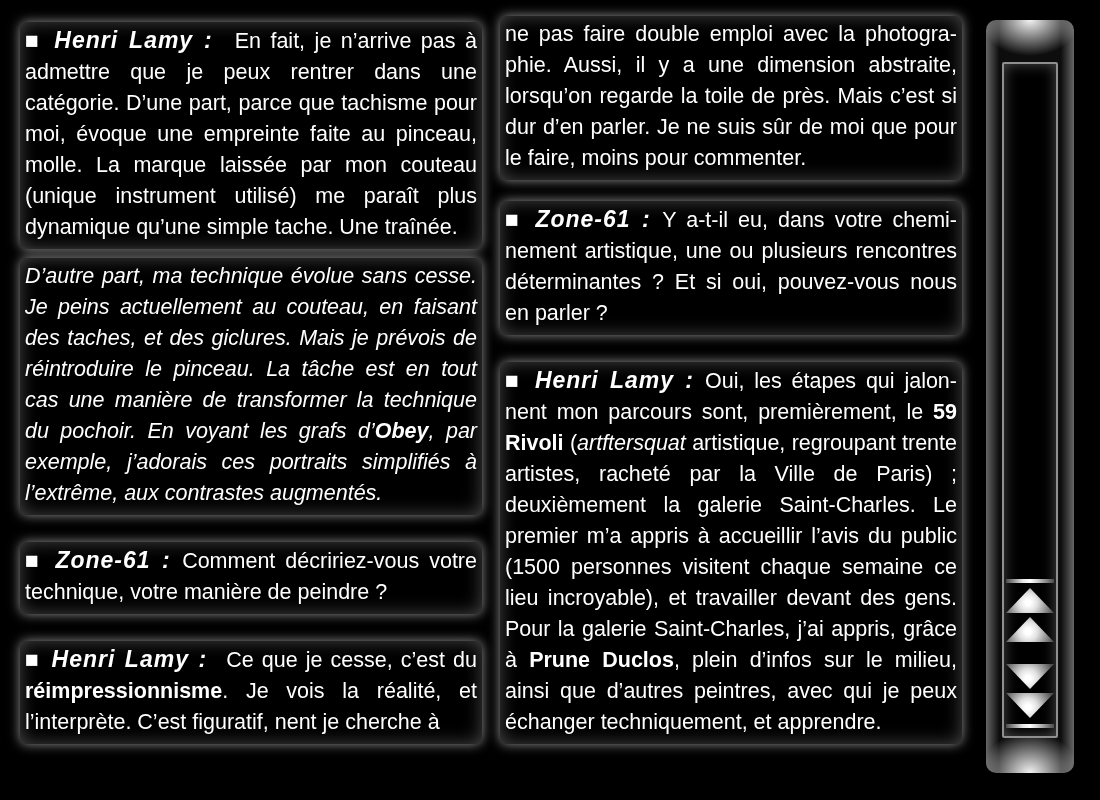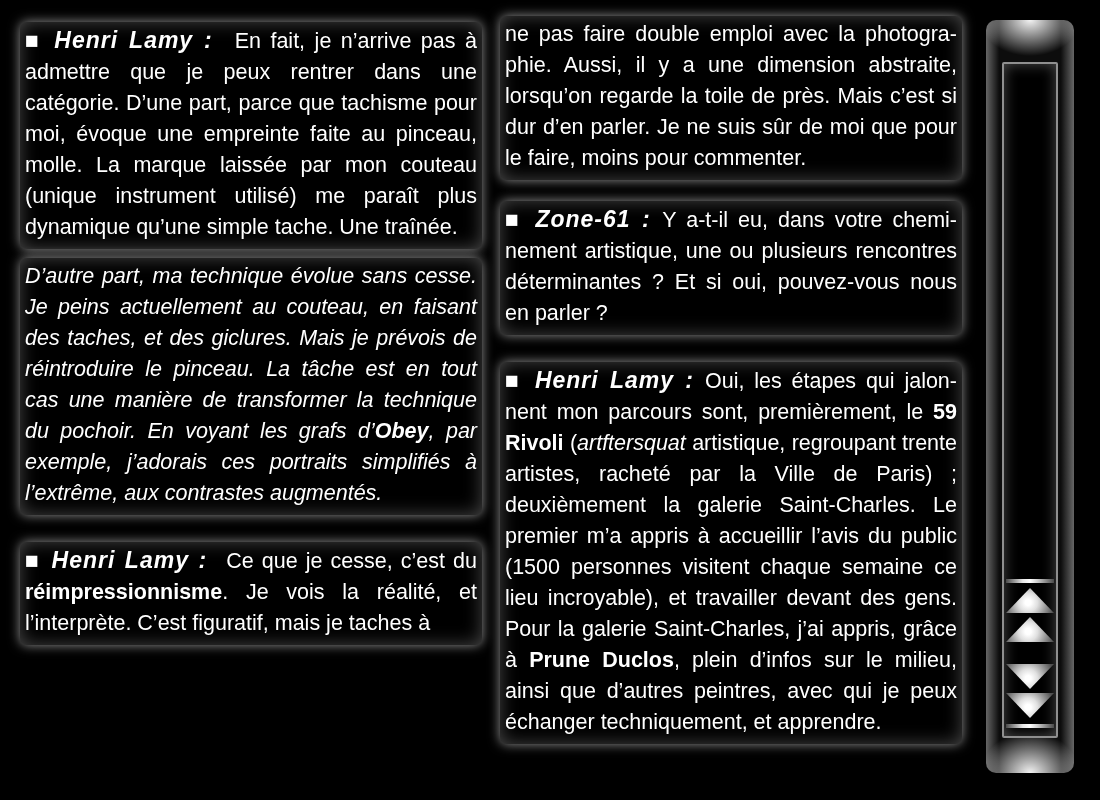--- a/index.html
+++ b/index.html
@@ -72,21 +72,22 @@
   .divider.bottom{margin-top:6px;}
 </style>
 </head>
 <body>
 
 <div class="page">
 
   <div class="column column-left">
     <div class="para"><span class="run speaker">■ Henri Lamy :  </span><span class="run normal">En fait, je n’arrive pas à admettre que je peux rentrer dans une catégorie. D’une part, parce que tachisme pour moi, évoque une empreinte faite au pin­ceau, molle. La marque laissée par mon couteau (unique instrument utilisé) me paraît plus dynamique qu’une simple tache. Une traînée.</span></div>
     <div class="para mt-sm"><span class="run normal">D’autre part, ma technique évolue sans cesse. Je peins actuellement au couteau, en faisant des taches, et des giclures. Mais je prévois de réintroduire le pinceau. La tâche est en tout cas une manière de transformer la technique du pochoir. En voyant les grafs d’</span><span class="run bold">Obey</span><span class="run normal">, par exemple, j’adorais ces portraits simplifiés à l’extrême, aux contrastes aug­mentés.</span></div>
-    <div class="para mt-lg"><span class="run speaker">■ Henri Lamy :  </span><span class="run normal">Ce que je cesse, c’est du </span><span class="run bold">réimpressionnisme</span><span class="run normal">. Je vois la réalité, et l’interprète. C’est figuratif, mais je taches à</span></div>
+    <div class="para mt-lg"><span class="run speaker">■ Zone-61 : </span><span class="run normal">Comment décririez-vous votre technique, votre manière de peindre ?</span></div>
+    <div class="para mt-lg"><span class="run speaker">■ Henri Lamy :  </span><span class="run normal">Ce que je cesse, c’est du </span><span class="run bold">réimpressionnisme</span><span class="run normal">. Je vois la réalité, et l’interprète. C’est figuratif, nent je cherche à</span></div>
   </div>
 
   <div class="column column-right">
     <div class="para"><span class="run normal">ne pas faire double emploi avec la photogra­phie. Aussi, il y a une dimension abstraite, lorsqu’on regarde la toile de près. Mais c’est si dur d’en parler. Je ne suis sûr de moi que pour le faire, moins pour commenter.</span></div>
     <div class="para mt-md"><span class="run speaker">■ Zone-61 : </span><span class="run normal">Y a-t-il eu, dans votre chemi­nement artistique, une ou plusieurs rencon­tres déterminantes ? Et si oui, pouvez-vous nous en parler ?</span></div>
     <div class="para mt-lg"><span class="run speaker">■ Henri Lamy : </span><span class="run normal">Oui, les étapes qui jalon­nent mon parcours sont, premièrement, le </span><span class="run bold">59 Rivoli</span><span class="run normal"> (</span><span class="run italic">artftersquat</span><span class="run normal"> artistique, regroupant trente artistes, racheté par la Ville de Paris) ; deuxièmement la galerie Saint-Charles. Le premier m’a appris à accueillir l’avis du public (1500 personnes visitent chaque semaine ce lieu incroyable), et travailler devant des gens. Pour la galerie Saint-Charles, j’ai appris, grâce à </span><span class="run bold">Prune Duclos</span><span class="run normal">, plein d’infos sur le milieu, ainsi que d’autres peintres, avec qui je peux échanger techni­quement, et apprendre.</span></div>
   </div>
 
   <div class="scroll-widget">
     <div class="scroll-track">

